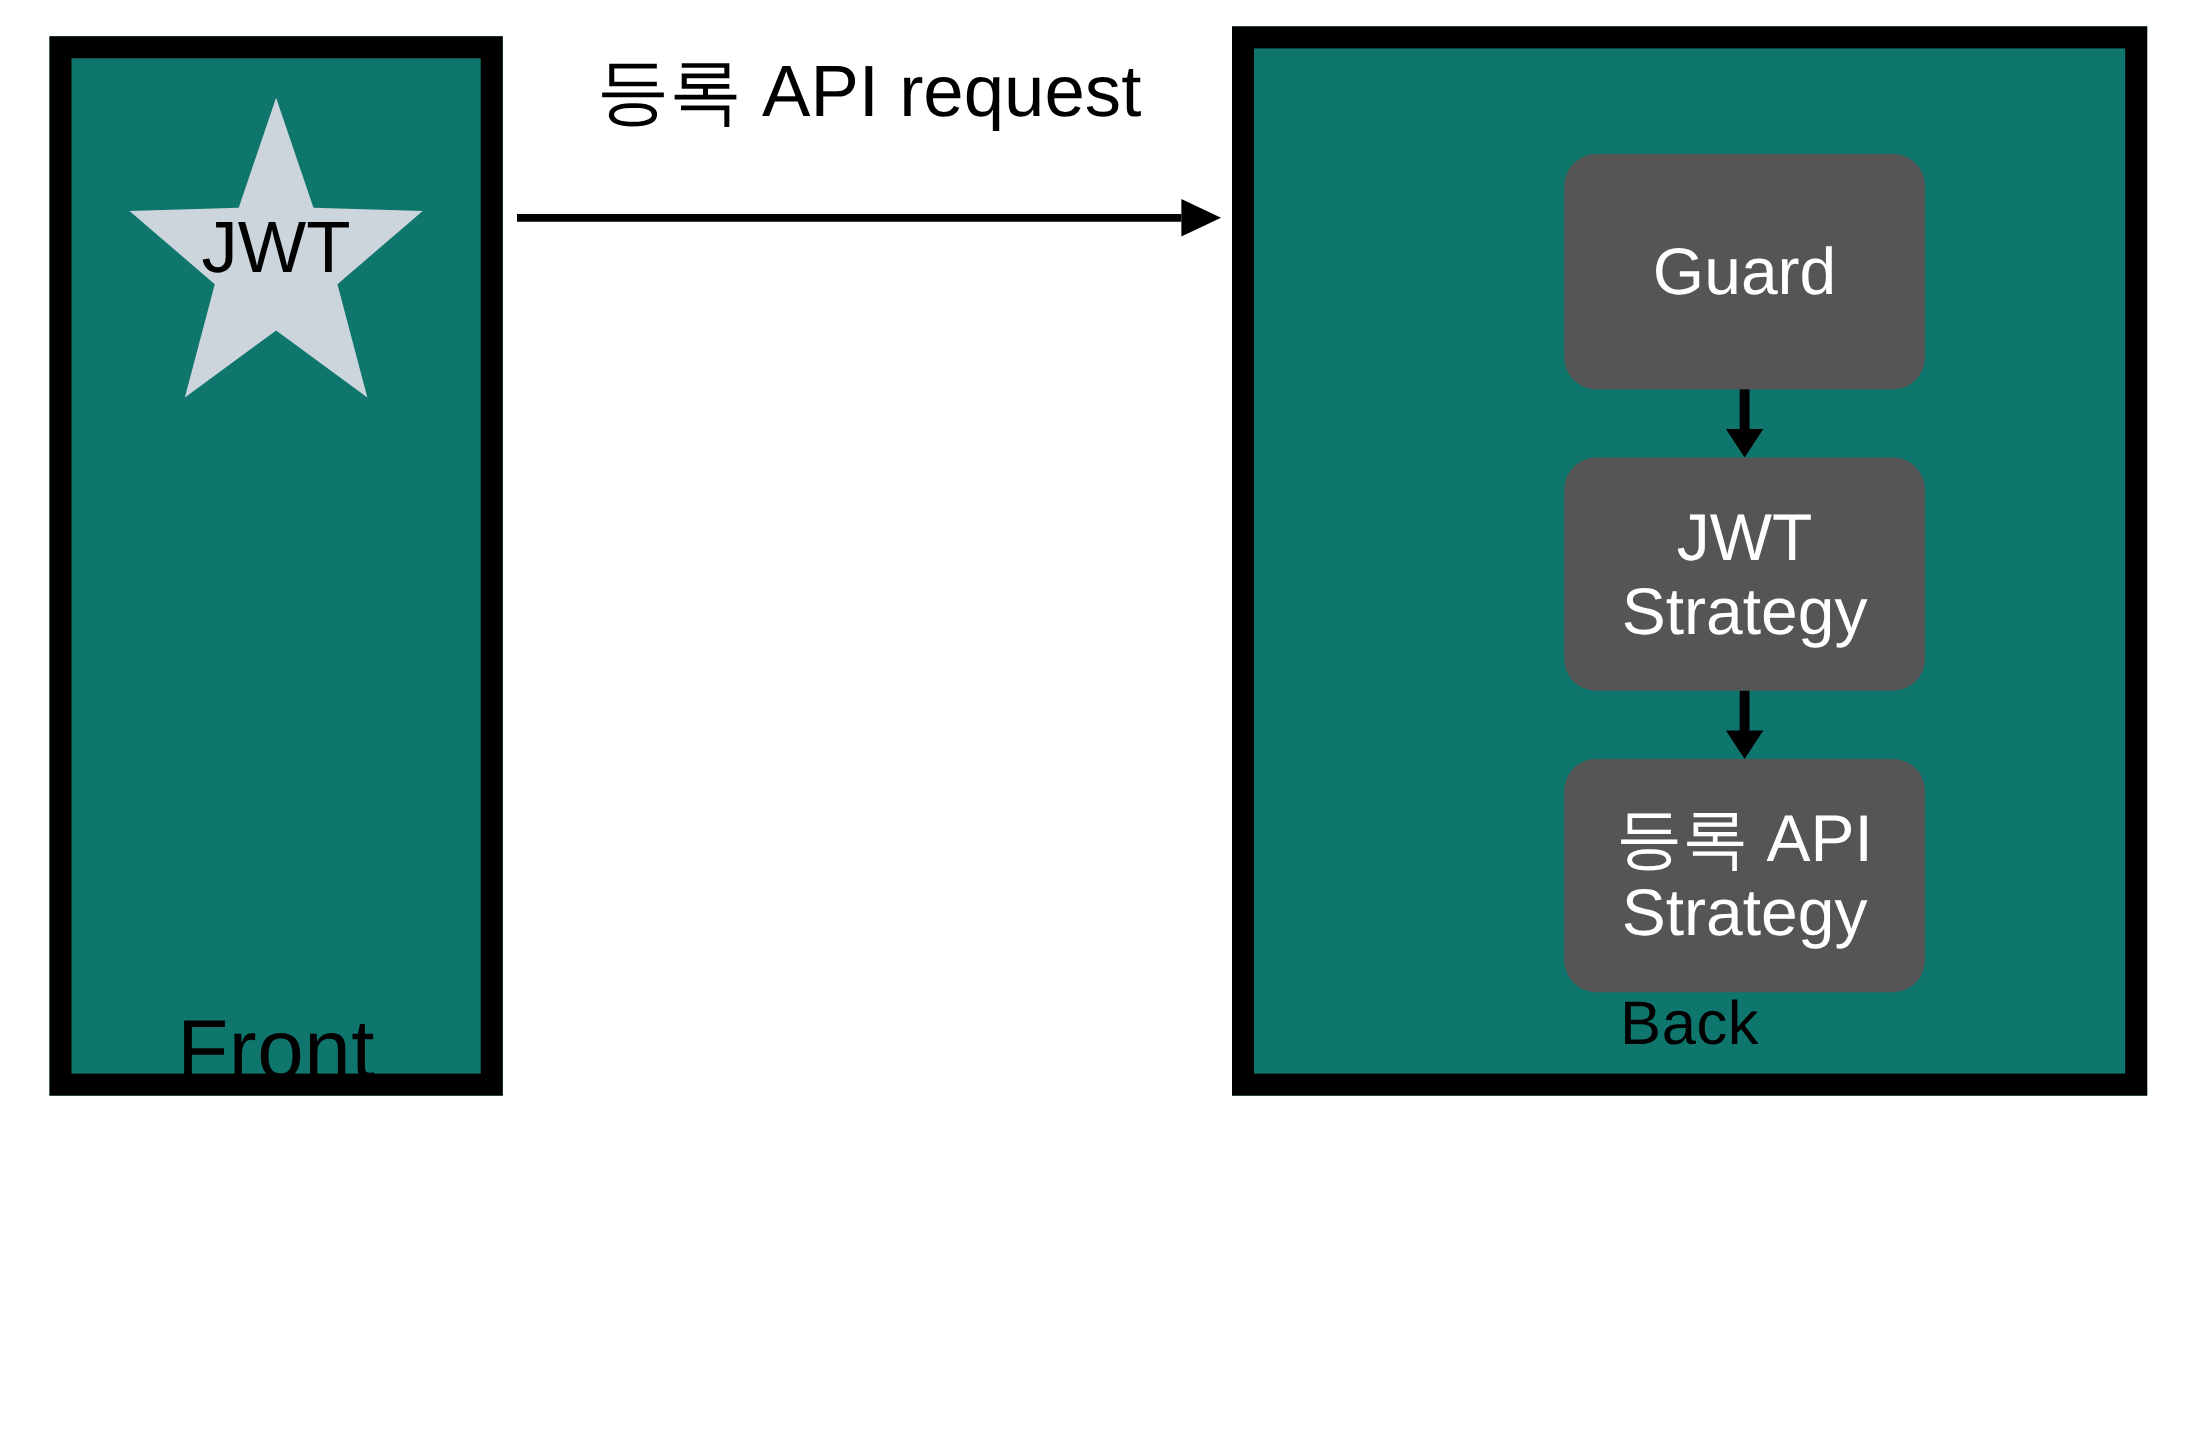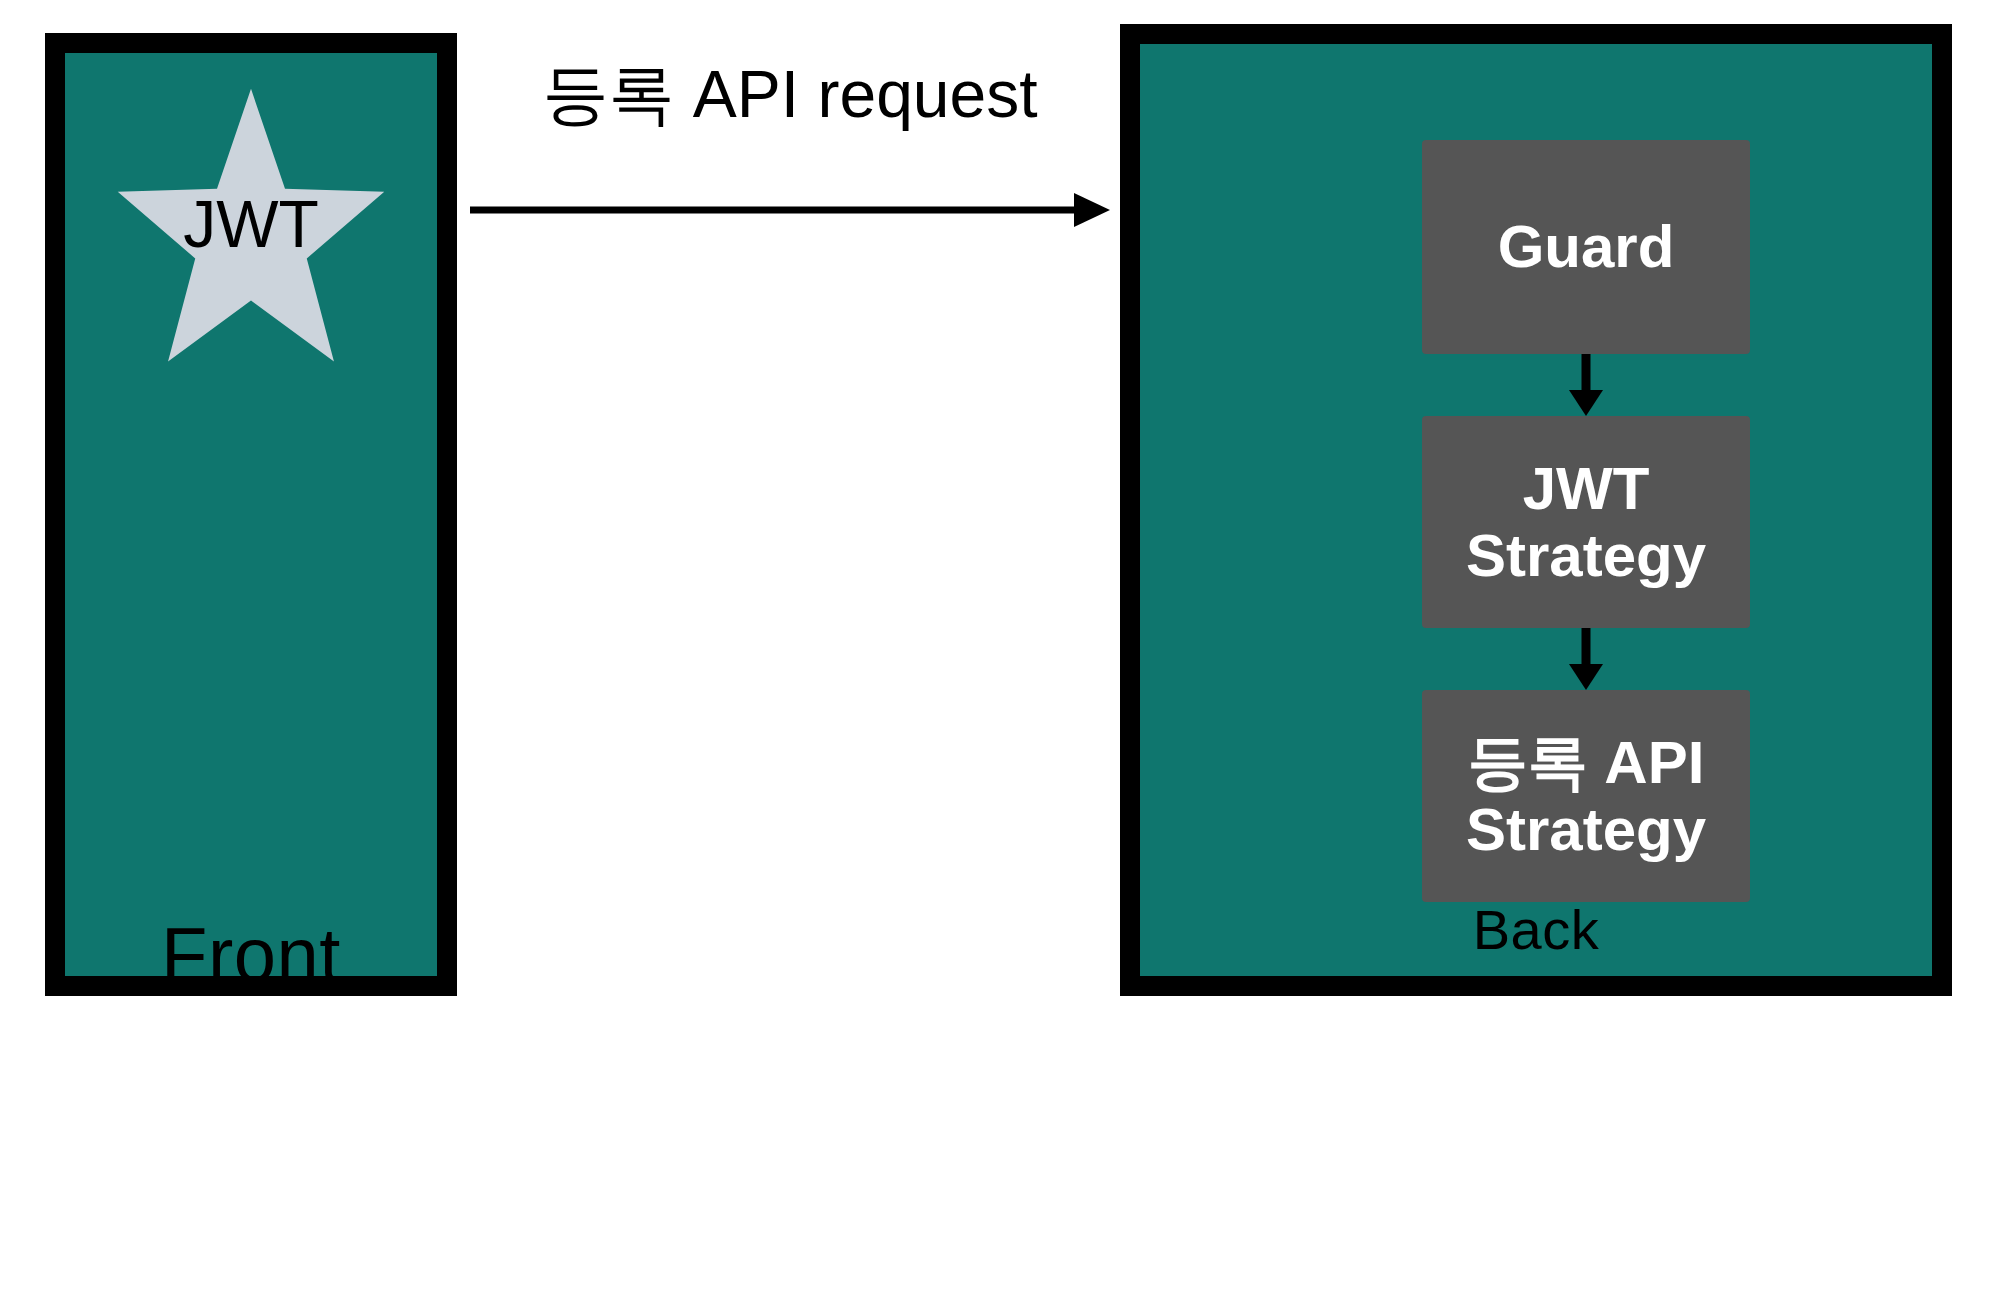--- a/index.html
+++ b/index.html
@@ -87,21 +87,21 @@
     font-size: 66px;
     color: #000000;
     line-height: 1;
     white-space: nowrap;
   }
 
   
   #request-flow {
     position: absolute;
     left: 470px;
-    top: 60px;
+    top: 48px;
     width: 640px;
     height: 190px;
   }
   #request-label {
     position: absolute;
     left: 0;
     top: 0;
     width: 640px;
     text-align: center;
     font-size: 66px;
@@ -126,30 +126,30 @@
     top: 50px;
     width: 792px;
     height: 760px;
   }
   .node-box {
     position: absolute;
     left: 50%;
     transform: translateX(-50%);
     width: 328px;
     background: #555555;
-    border-radius: 4px;
+    border-radius: 29px;
     color: #ffffff;
     display: flex;
     align-items: center;
     justify-content: center;
     text-align: center;
     box-sizing: border-box;
     line-height: 1.12;
     font-size: 60px;
-    font-weight: 700;
+    font-weight: 400;
     padding: 6px 10px;
     white-space: pre-line;
   }
   #node-guard   { top: 46px;  height: 214px; }
   #node-strategy{ top: 322px; height: 212px; }
   #node-response{ top: 596px; height: 212px; }
 
   .v-arrow {
     position: absolute;
     left: 50%;

